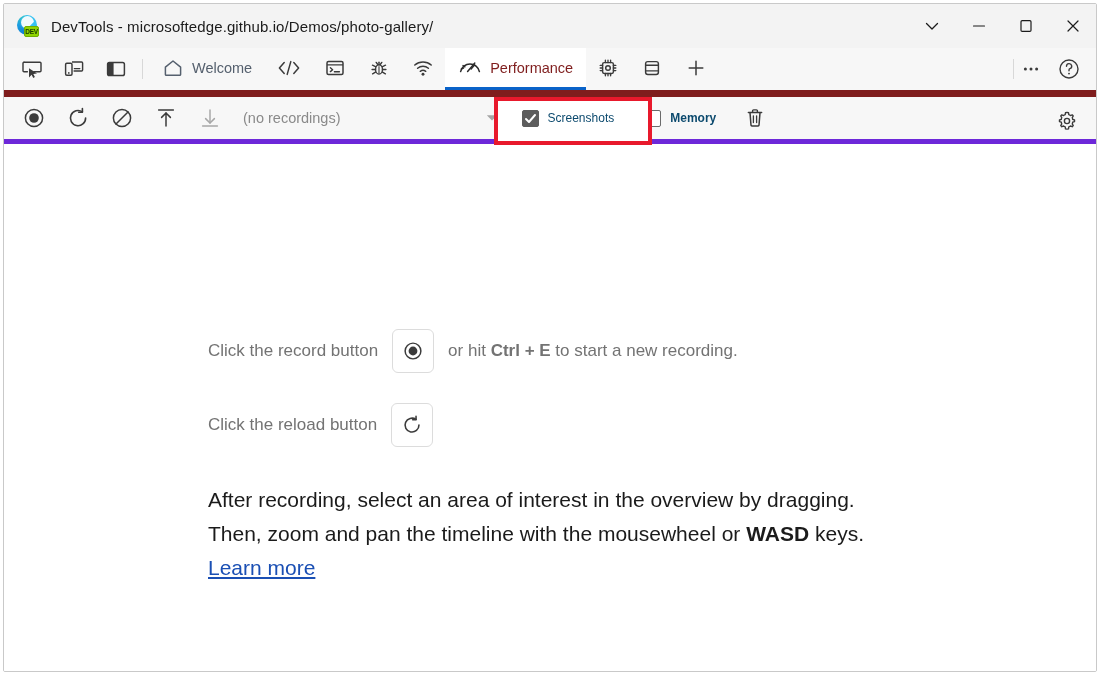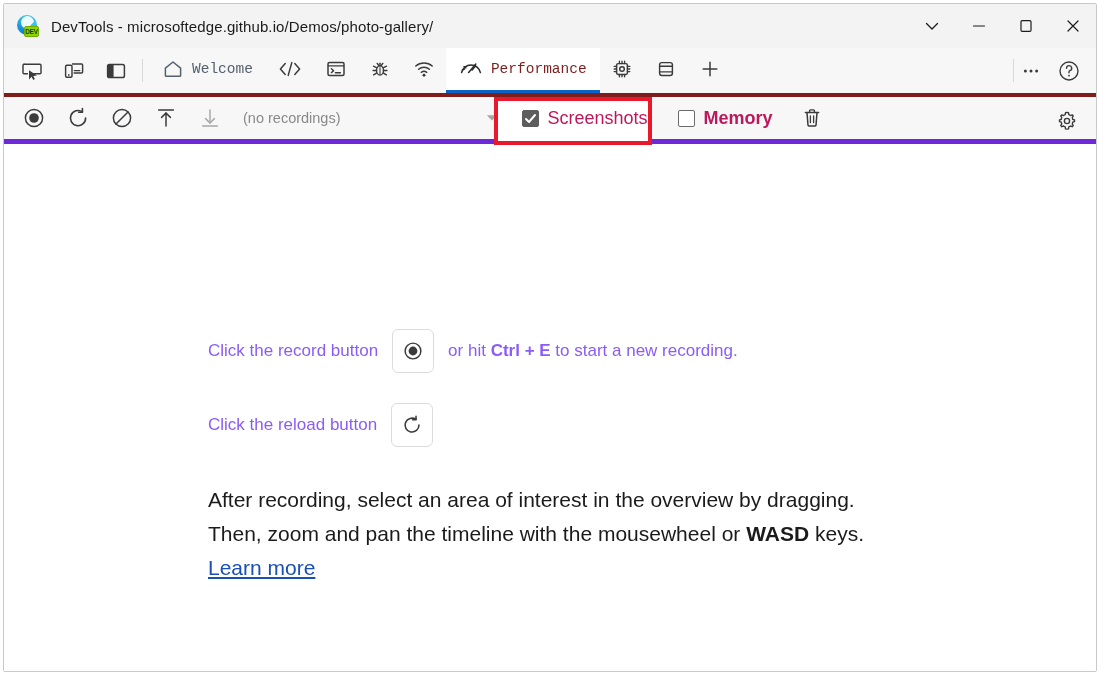--- a/index.html
+++ b/index.html
@@ -97,22 +97,21 @@
   .win-glyph { display: block; }
 
   
   #tabstrip {
     flex: 0 0 49px;
     height: 49px;
     background: #f7f7f7;
     display: flex;
     align-items: stretch;
     position: relative;
-    border-bottom: 4px solid #7f1d1d;
-    font-family: Liberation Mono, monospace;
+    border-bottom: 7px solid #7f1d1d;
   }
   #dock-group {
     display: flex;
     align-items: center;
     padding: 0 10px 0 12px;
     gap: 10px;
   }
   .dock-btn {
     width: 32px; height: 30px;
     display: flex; align-items: center; justify-content: center;
@@ -221,22 +220,22 @@
     display: flex;
     align-items: center;
     justify-content: center;
     flex: 0 0 17px;
   }
   .chk-box.checked {
     background: #5d5d5d;
     border-color: #5d5d5d;
   }
   .chk-label {
-    font-size: 18px;
-    color: #be185d;
+    font-size: 12px;
+    color: #0c4a6e;
     white-space: nowrap;
   }
   #screenshots-item {
     margin-left: 24px;
     z-index: 3;
   }
   #memory-item { margin-left: 30px; font-weight: bold; }
   #trash-btn { margin-left: 22px; }
 
   #red-highlight {
@@ -267,21 +266,21 @@
   #hints {
     position: absolute;
     left: 204px;
     top: 185px;
     width: 690px;
   }
   .hint-row {
     display: flex;
     align-items: center;
     font-size: 17px;
-    color: #8b5cf6;
+    color: #737373;
     line-height: 1.35;
   }
   .hint-row + .hint-row { margin-top: 30px; }
   .hint-text { white-space: nowrap; }
   .hint-text b { font-weight: bold; }
   .inline-btn {
     width: 42px; height: 44px;
     border: 1px solid #dcdcdc;
     border-radius: 6px;
     background: #ffffff;

